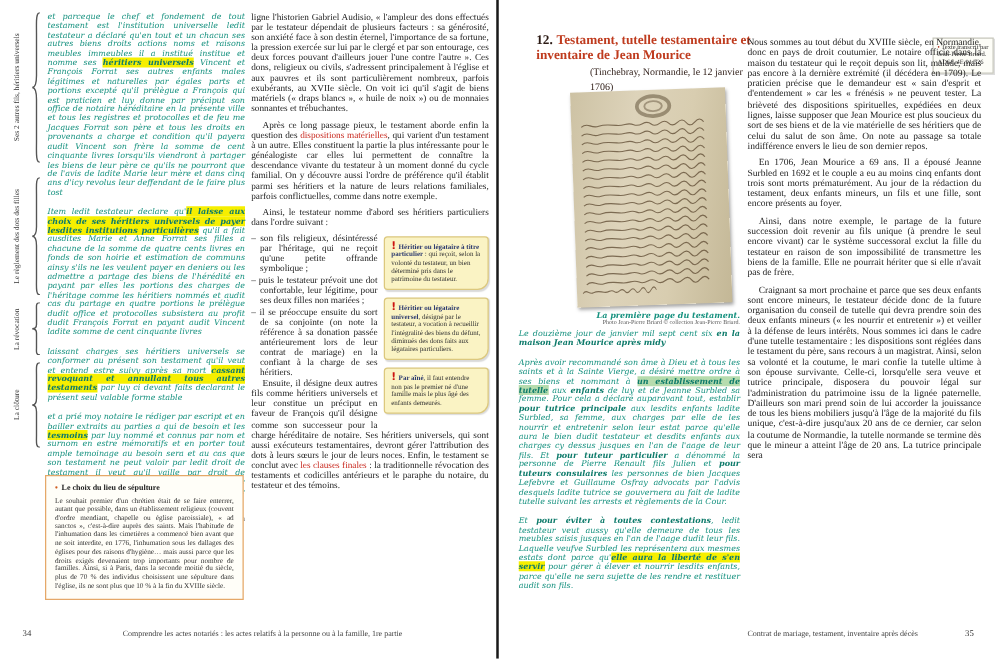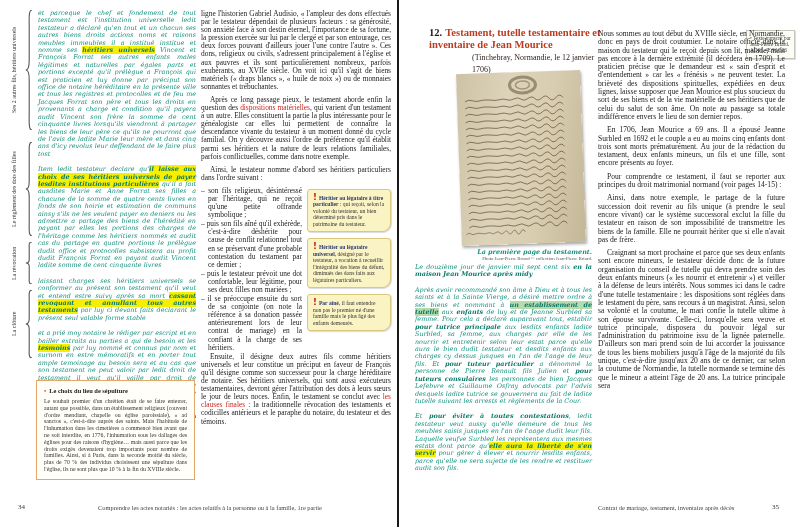--- a/index.html
+++ b/index.html
@@ -128,21 +128,20 @@
         </div>
         <div class="note">
           <span class="excl">!</span><span><span class="b">Héritier ou légataire universel</span><span>, désigné par le testateur, a vocation à recueillir l'intégralité des biens du défunt, diminués des dons faits aux légataires particuliers.</span></span>
         </div>
         <div class="note">
           <span class="excl">!</span><span><span class="b">Par aîné</span><span>, il faut entendre non pas le premier né d'une famille mais le plus âgé des enfants demeurés.</span></span>
         </div>
       </div>
 
       <p class="body-p li"><span>– son fils religieux, désintéressé par l'héritage, qui ne reçoit qu'une petite offrande symbolique ;</span></p>
-      <p class="body-p li"><span>– puis son fils aîné qu'il exhérède, c'est-à-dire déshérite pour cause de conflit relationnel tout en se préservant d'une probable contestation du testament par ce dernier ;</span></p>
       <p class="body-p li"><span>– puis le testateur prévoit une dot confortable, leur légitime, pour ses deux filles non mariées ;</span></p>
       <p class="body-p li"><span>– il se préoccupe ensuite du sort de sa conjointe (on note la référence à sa donation passée antérieurement lors de leur contrat de mariage) en la confiant à la charge de ses héritiers.</span></p>
       <p class="body-p ind"><span>Ensuite, il désigne deux autres fils comme héritiers universels et leur constitue un préciput en faveur de François qu'il désigne comme son successeur pour la charge héréditaire de notaire. Ses héritiers universels, qui sont aussi exécuteurs testamentaires, devront gérer l'attribution des dots à leurs sœurs le jour de leurs noces. Enfin, le testament se conclut avec </span><span class="red">les clauses finales</span><span> : la traditionnelle révocation des testaments et codicilles antérieurs et le paraphe du notaire, du testateur et des témoins.</span></p>
     </div>
 
     <div class="f-num" style="left:18px;">34</div>
     <div class="f-text" style="left:60px;width:300px;text-align:center;">Comprendre les actes notariés : les actes relatifs à la personne ou à la famille, 1re partie</div>
   </section>
 
   <section>
@@ -195,21 +194,20 @@
 
     <div class="rp-trans">
       <p class="trans"><span>Le douzième jour de janvier mil sept cent six </span><span class="b">en la maison Jean Mourice après midy</span></p>
       <p class="trans"><span>Après avoir recommandé son âme à Dieu et à tous les saints et à la Sainte Vierge, a désiré mettre ordre à ses biens et nommant à </span><span class="b hl-g">un establissement de tutelle</span><span> aux </span><span class="b">enfants</span><span> de luy et de Jeanne Surbled sa femme. Pour cela a déclaré auparavant tout, establir </span><span class="b">pour tutrice principale</span><span> aux lesdits enfants ladite Surbled, sa femme, aux charges par elle de les nourrir et entretenir selon leur estat parce qu'elle aura le bien dudit testateur et desdits enfants aux charges cy dessus jusques en l'an de l'aage de leur fils. Et </span><span class="b">pour tuteur particulier</span><span> a dénommé la personne de Pierre Renault fils Julien et </span><span class="b">pour tuteurs consulaires</span><span> les personnes de bien Jacques Lefebvre et Guillaume Osfray advocats par l'advis desquels ladite tutrice se gouvernera au fait de ladite tutelle suivant les arrests et règlements de la Cour.</span></p>
       <p class="trans"><span>Et </span><span class="b">pour éviter à toutes contestations</span><span>, ledit testateur veut aussy qu'elle demeure de tous les meubles saisis jusques en l'an de l'aage dudit leur fils. Laquelle veufve Surbled les représentera aux mesmes estats dont parce qu'</span><span class="b hl-y">elle aura la liberté de s'en servir</span><span> pour gérer à élever et nourrir lesdits enfants, parce qu'elle ne sera sujette de les rendre et restituer audit son fils.</span></p>
     </div>
 
     <div class="rp-col2">
       <p class="body-p"><span>Nous sommes au tout début du XVIIIe siècle, en Normandie, donc en pays de droit coutumier. Le notaire officie dans la maison du testateur qui le reçoit depuis son lit, malade, mais pas encore à la dernière extrémité (il décédera en 1709). Le praticien précise que le demandeur est « sain d'esprit et d'entendement » car les « frénésis » ne peuvent tester. La brièveté des dispositions spirituelles, expédiées en deux lignes, laisse supposer que Jean Mourice est plus soucieux du sort de ses biens et de la vie matérielle de ses héritiers que de celui du salut de son âme. On note au passage sa totale indifférence envers le lieu de son dernier repos.</span></p>
       <p class="body-p ind"><span>En 1706, Jean Mourice a 69 ans. Il a épousé Jeanne Surbled en 1692 et le couple a eu au moins cinq enfants dont trois sont morts prématurément. Au jour de la rédaction du testament, deux enfants mineurs, un fils et une fille, sont encore présents au foyer.</span></p>
-      <p class="body-p ind"><span>Pour comprendre ce testament, il faut se reporter aux principes du droit matrimonial normand (voir pages 14-15) :</span></p>
       <p class="body-p ind"><span>Ainsi, dans notre exemple, le partage de la future succession doit revenir au fils unique (à prendre le seul encore vivant) car le système successoral exclut la fille du testateur en raison de son impossibilité de transmettre les biens de la famille. Elle ne pourrait hériter que si elle n'avait pas de frère.</span></p>
       <p class="body-p ind"><span>Craignant sa mort prochaine et parce que ses deux enfants sont encore mineurs, le testateur décide donc de la future organisation du conseil de tutelle qui devra prendre soin des deux enfants mineurs (« les nourrir et entretenir ») et veiller à la défense de leurs intérêts. Nous sommes ici dans le cadre d'une tutelle testamentaire : les dispositions sont réglées dans le testament du père, sans recours à un magistrat. Ainsi, selon sa volonté et la coutume, le mari confie la tutelle ultime à son épouse survivante. Celle-ci, lorsqu'elle sera veuve et tutrice principale, disposera du pouvoir légal sur l'administration du patrimoine issu de la lignée paternelle. D'ailleurs son mari prend soin de lui accorder la jouissance de tous les biens mobiliers jusqu'à l'âge de la majorité du fils unique, c'est-à-dire jusqu'aux 20 ans de ce dernier, car selon la coutume de Normandie, la tutelle normande se termine dès que le mineur a atteint l'âge de 20 ans. La tutrice principale sera</span></p>
     </div>
 
     <div class="f-text" style="left:598px;width:150px;">Contrat de mariage, testament, inventaire après décès</div>
     <div class="f-num" style="left:772px;">35</div>
   </section>
 </div>
 
 </body></html>

